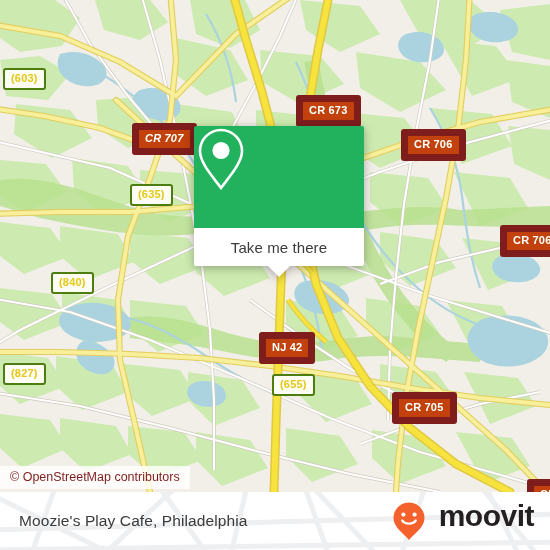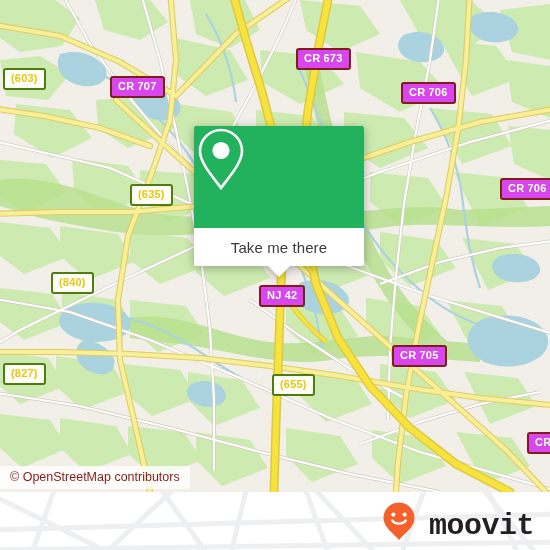--- a/index.html
+++ b/index.html
@@ -22,22 +22,23 @@
     position:absolute;
     font-size:11px;font-weight:bold;
     line-height:1;
     padding:3px 6px 4px 6px;
     border-radius:3px;
     white-space:nowrap;
     letter-spacing:.2px;
     box-sizing:border-box;
   }
   .shield.filled{
-    background:#d946ef;border:2px solid #7f1d1d;color:#ffffff;
+    background:#c2410c;border:7px solid #7f1d1d;color:#ffffff;
     text-shadow:0 0 1px rgba(140,125,0,.35);
+    margin-top:47px;
   }
   .shield.hollow{
     background:#fdfcf5;border:2px solid #4d7c0f;color:#e3c915;
   }
 
   
   #popup{
     position:absolute;left:194px;top:126px;width:170px;
     filter:drop-shadow(0 2px 5px rgba(0,0,0,.30));
   }
@@ -79,21 +80,21 @@
     background:#ffffff;overflow:hidden;
   }
   #footer-watermark{position:absolute;left:0;top:-8px;opacity:1;}
   #footer-title{
     position:absolute;left:19px;top:50%;transform:translateY(-50%);
     font-size:15.5px;color:#3a3a3a;white-space:nowrap;
     letter-spacing:.1px;
   }
   #brand{
     position:absolute;right:16px;top:50%;transform:translateY(-50%);
-    display:flex;align-items:flex-end;gap:13px;font-family:Liberation Mono, monospace;
+    display:flex;align-items:flex-start;gap:13px;
   }
   #brand-wordmark{
     font-size:30px;font-weight:bold;color:#241f20;
     letter-spacing:-.5px;line-height:1;
   }
 </style>
 </head>
 <body>
 
 <div id="app">
@@ -252,21 +253,21 @@
           <path d="M288 300 C300 318 312 330 326 342"></path>
         </g>
         <g stroke="#f6e33e" fill="none" stroke-width="3.2">
           <path d="M282 236 C292 250 302 262 312 272"></path>
           <path d="M288 300 C300 318 312 330 326 342"></path>
         </g>
       </g>
     </svg>
 
     <div class="shield hollow" style="left:3px;top:68px;">(603)</div>
-    <div class="shield filled" style="left:110px;top:76px;">CR 707</div>
+    <div class="shield filled" style="left:132px;top:76px;font-style:italic;">CR 707</div>
     <div class="shield filled" style="left:296px;top:48px;">CR 673</div>
     <div class="shield filled" style="left:401px;top:82px;">CR 706</div>
     <div class="shield filled" style="left:500px;top:178px;">CR 706</div>
     <div class="shield hollow" style="left:114px;top:184px;margin-left:16px;">(635)</div>
     <div class="shield hollow" style="left:51px;top:272px;">(840)</div>
     <div class="shield filled" style="left:259px;top:285px;">NJ 42</div>
     <div class="shield filled" style="left:392px;top:345px;">CR 705</div>
     <div class="shield hollow" style="left:3px;top:363px;">(827)</div>
     <div class="shield hollow" style="left:272px;top:374px;">(655)</div>
     <div class="shield filled" style="left:527px;top:432px;">CR</div>
@@ -298,20 +299,21 @@
         <path d="M430 -10 L400 74"></path>
         <path d="M470 -10 L540 74"></path>
         <path d="M-10 46 L560 30"></path>
         <path d="M-10 66 L560 58"></path>
         <path d="M100 74 L190 -10"></path>
         <path d="M330 74 L300 -10"></path>
         <path d="M520 74 L480 -10"></path>
       </g>
     </svg>
 
+    <div id="footer-title">Moozie's Play Cafe, Philadelphia</div>
 
     <div id="brand">
       <svg width="34" height="40" viewBox="0 0 34 40">
         <path d="M17 1.5 C8.4 1.5 1.5 8.4 1.5 17 C1.5 26.5 12 32.5 17 39 C22 32.5 32.5 26.5 32.5 17 C32.5 8.4 25.6 1.5 17 1.5 Z" fill="#f4612c"></path>
         <circle cx="11.4" cy="13.6" r="2.1" fill="#ffffff"></circle>
         <circle cx="22.6" cy="13.6" r="2.1" fill="#ffffff"></circle>
         <path d="M10.2 19.4 C12.6 23.6 21.4 23.6 23.8 19.4" fill="none" stroke="#ffffff" stroke-width="2.3" stroke-linecap="round"></path>
       </svg>
       <span id="brand-wordmark">moovit</span>
     </div>

